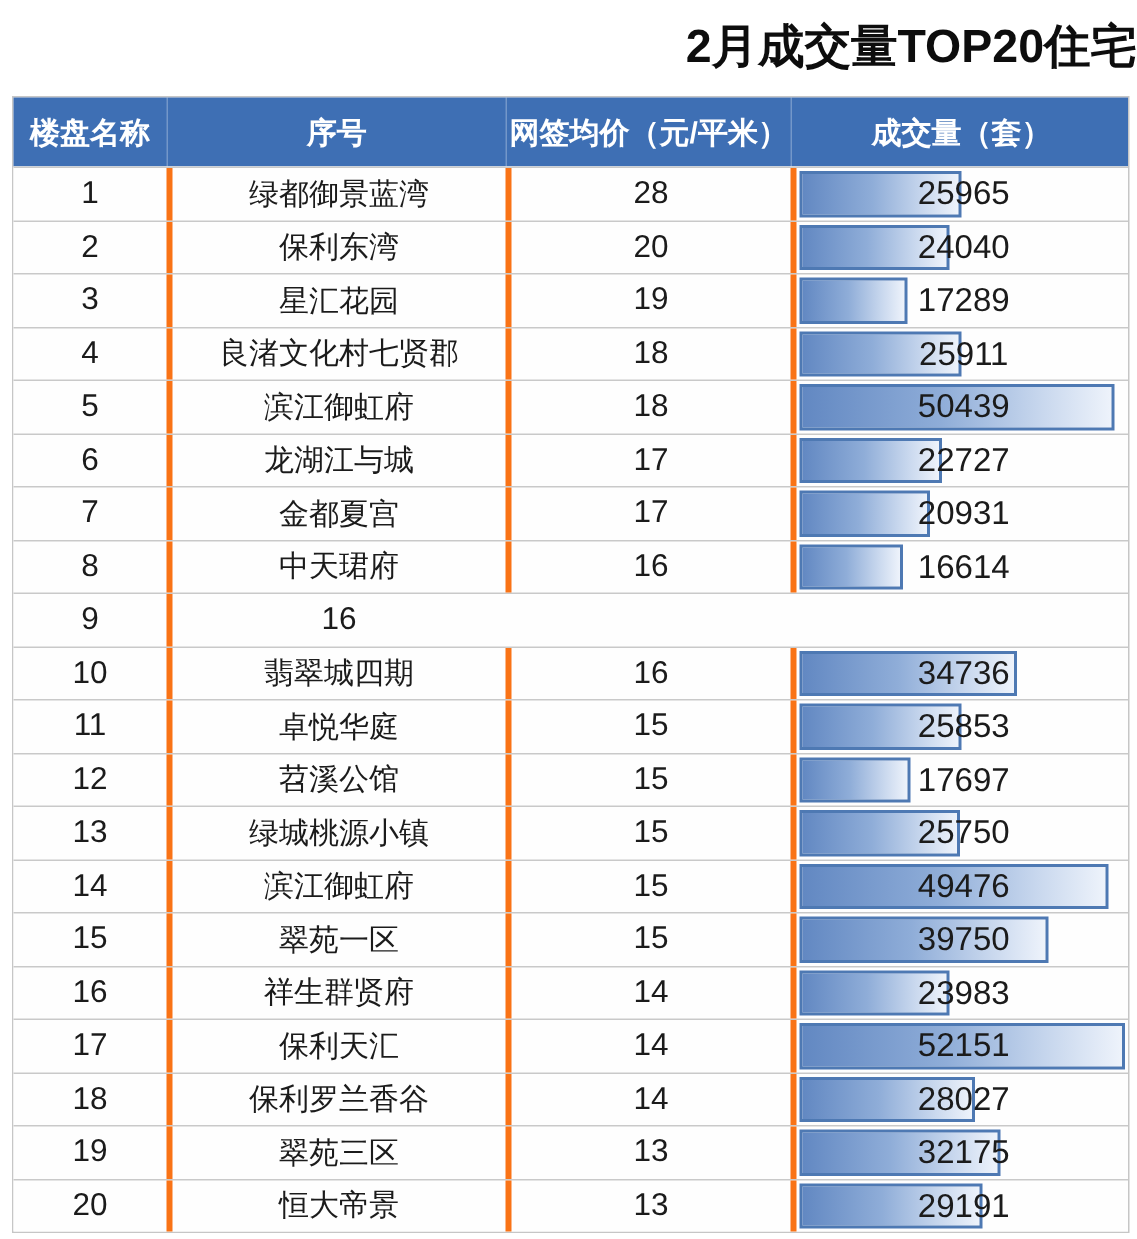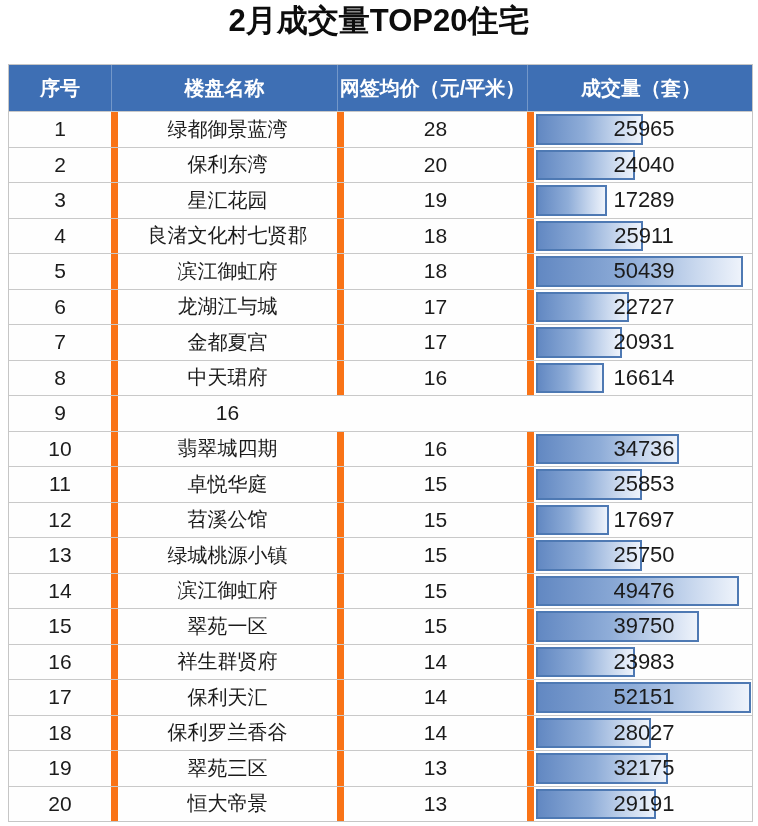--- a/index.html
+++ b/index.html
@@ -5,22 +5,22 @@
   * { box-sizing: border-box; }
   html, body {
     margin: 0; padding: 0;
     width: 758px; height: 826px;
     background: #ffffff;
     font-family: "Liberation Sans", "DejaVu Sans", sans-serif;
     overflow: hidden;
   }
   .page { position: relative; width: 758px; height: 826px; }
   .title {
-    position: absolute; left: 0; top: 0; width: 758px;
-    text-align: center;
+    position: absolute; left: 0; top: 10px; width: 758px;
+    text-align: right;
     font-size: 31px; font-weight: 700; color: #0d0d0d;
   }
   .table {
     position: absolute; left: 8px; top: 64px;
     width: 745px;
     border: 1px solid #c6c6c6;
     background: #ffffff;
   }
   .header-row {
     display: grid;
@@ -41,40 +41,40 @@
     height: 35.5px;
     border-top: 1px solid #c9c9c9;
     background: #fefefe;
   }
   .cell {
     display: flex; align-items: center; justify-content: center;
     font-size: 20px; color: #1b1b1b;
     white-space: nowrap;
     overflow: hidden;
   }
-  .cell + .cell { border-left: 7px solid #f97316; }
+  .cell + .cell { border-left: 4px solid #f97316; }
   .price-cell { position: relative; }
   .databar {
     position: absolute; left: 2px; top: 2px; bottom: 2px;
     border: 2px solid #4e79b3;
     background: linear-gradient(90deg, #6288c2 0%, #8fadd8 45%, #c9d8ee 78%, #eef3fb 100%);
   }
   .price-num { position: relative; z-index: 1; font-size: 22px; }
   .num { font-size: 21px; }
 </style>
 </head>
 <body>
 
 <div class="page">
   <div class="title">2月成交量TOP20住宅</div>
 
   <div class="table">
     <div class="header-row">
+      <div class="hcell">楼盘名称</div>
       <div class="hcell">序号</div>
-      <div class="hcell">楼盘名称</div>
       <div class="hcell">网签均价（元/平米）</div>
       <div class="hcell">成交量（套）</div>
     </div>
     <div id="table-body">
         <div class="row">
           <div class="cell num">1</div>
           <div class="cell">绿都御景蓝湾</div>
           <div class="cell num">28</div>
           <div class="cell price-cell">
             <div class="databar" style="width: 48.5434%;"></div>

